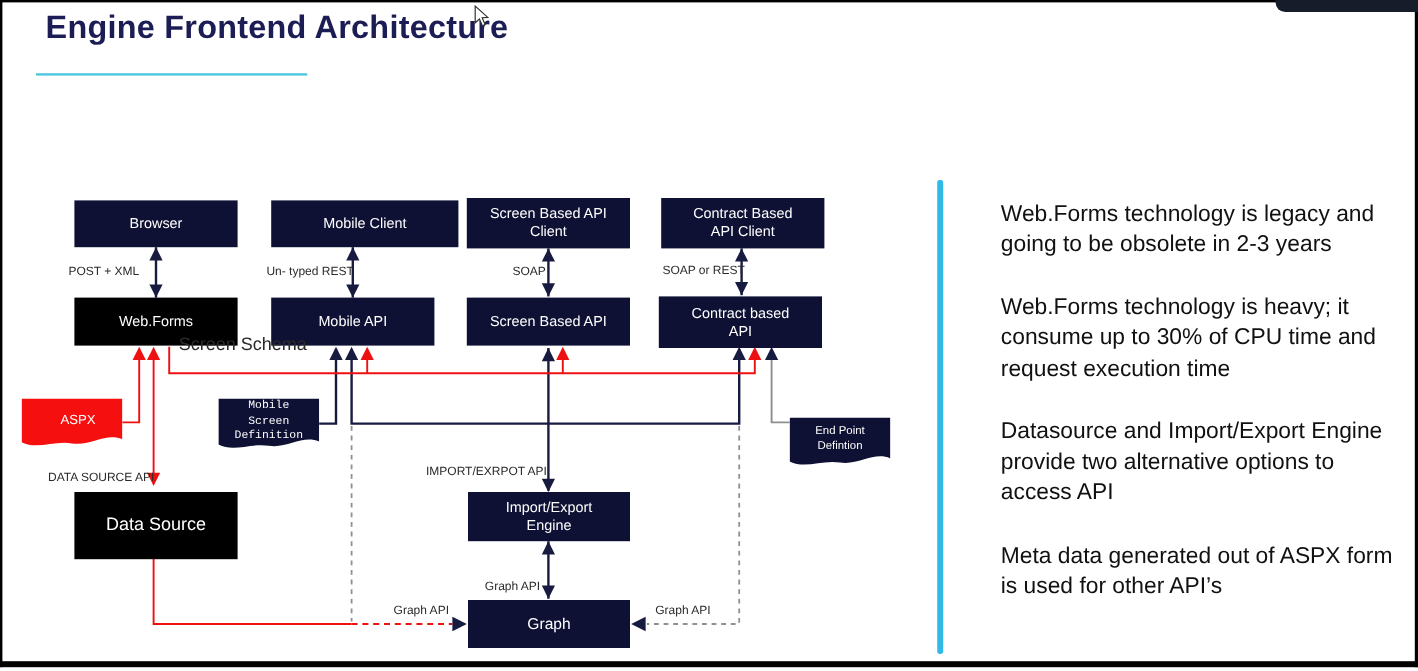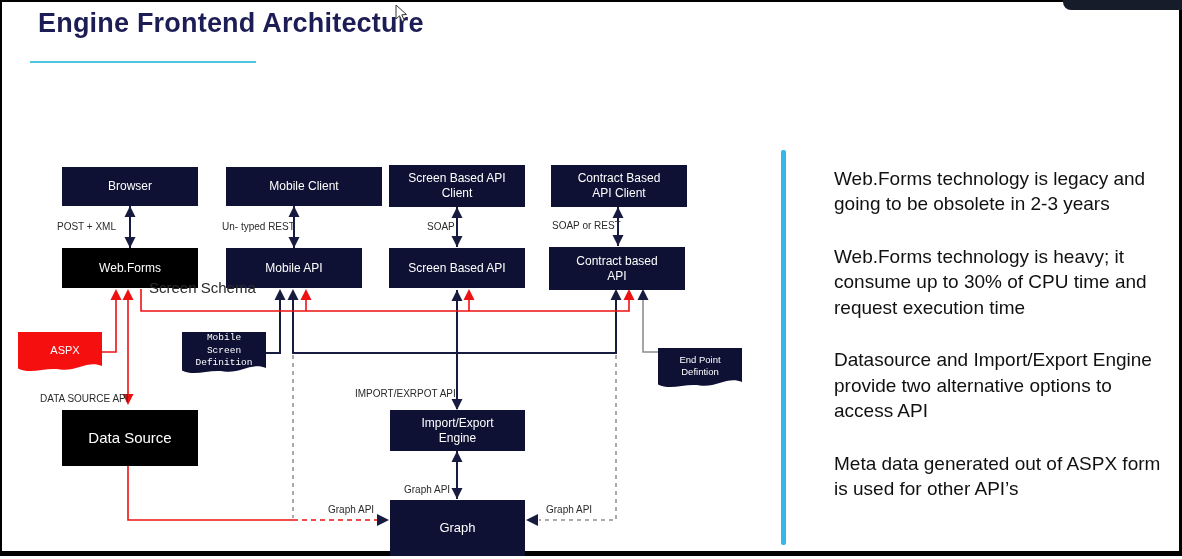--- a/index.html
+++ b/index.html
@@ -152,21 +152,21 @@
     <svg width="84" height="42" viewBox="0 0 84 42">
         <path d="M0 0 H84 V34 C70 28 58 40 42 37.5 C27 35 13 43 0 36.5 Z" fill="#0e1134"></path>
       </svg>
     <span class="doc-label">End Point
 Defintion</span>
   </div>
 
   <div class="node red" style="left:62px;top:410px;width:136px;height:56px;font-size:15px;"><span>Data Source</span></div>
   <div class="node dark" style="left:390px;top:410px;width:135px;height:41px;"><span>Import/Export
 Engine</span></div>
-  <div class="node dark" style="left:390px;top:500px;width:135px;height:56px;font-size:13px;"><span>Graph</span></div>
+  <div class="node dark" style="left:390px;top:500px;width:135px;height:40px;font-size:13px;"><span>Graph</span></div>
 
   <span class="edge-label" style="left:57px;top:221px;">POST + XML</span>
   <span class="edge-label" style="left:222px;top:221px;">Un- typed REST</span>
   <span class="edge-label" style="left:427px;top:221px;">SOAP</span>
   <span class="edge-label" style="left:552px;top:220px;">SOAP or REST</span>
   <span class="edge-label" style="left:149px;top:279px;font-size:15px;">Screen Schema</span>
   <span class="edge-label" style="left:40px;top:393px;">DATA SOURCE API</span>
   <span class="edge-label" style="left:355px;top:388px;">IMPORT/EXRPOT API</span>
   <span class="edge-label" style="left:404px;top:484px;">Graph API</span>
   <span class="edge-label" style="left:328px;top:504px;">Graph API</span>

